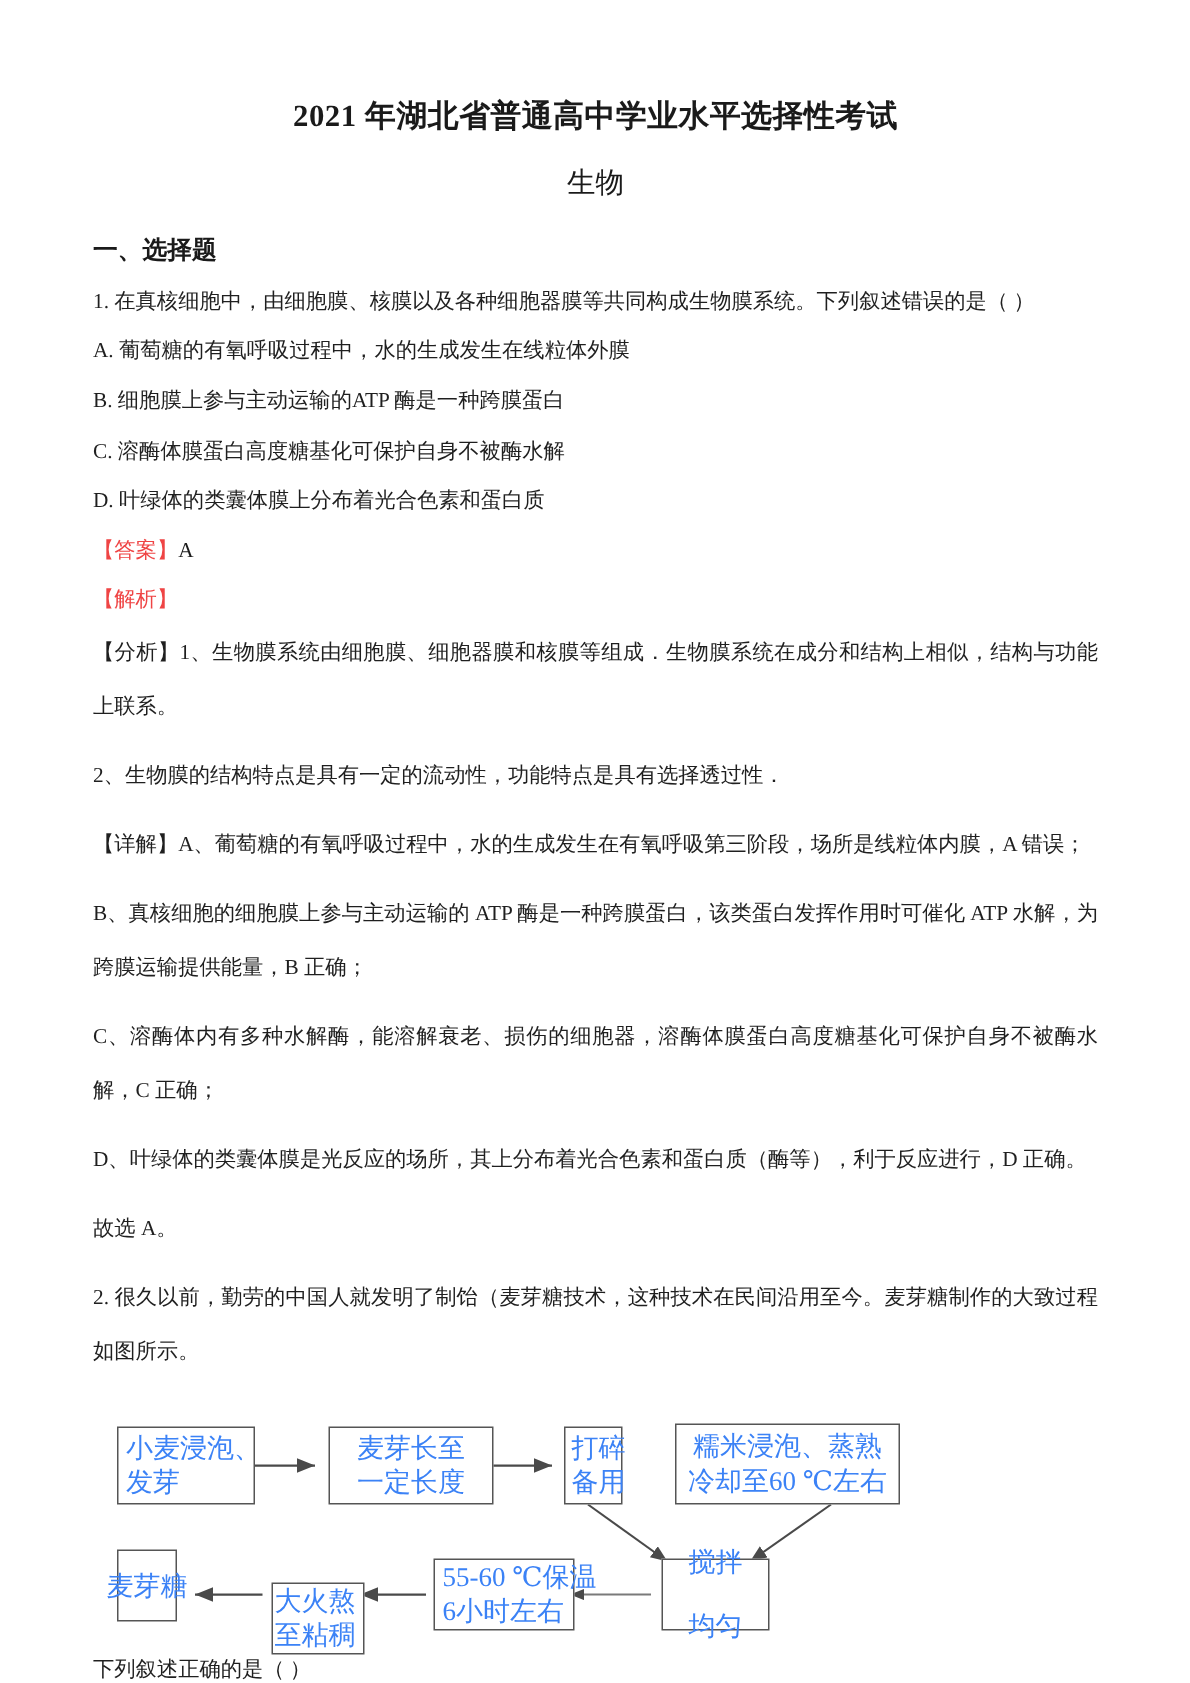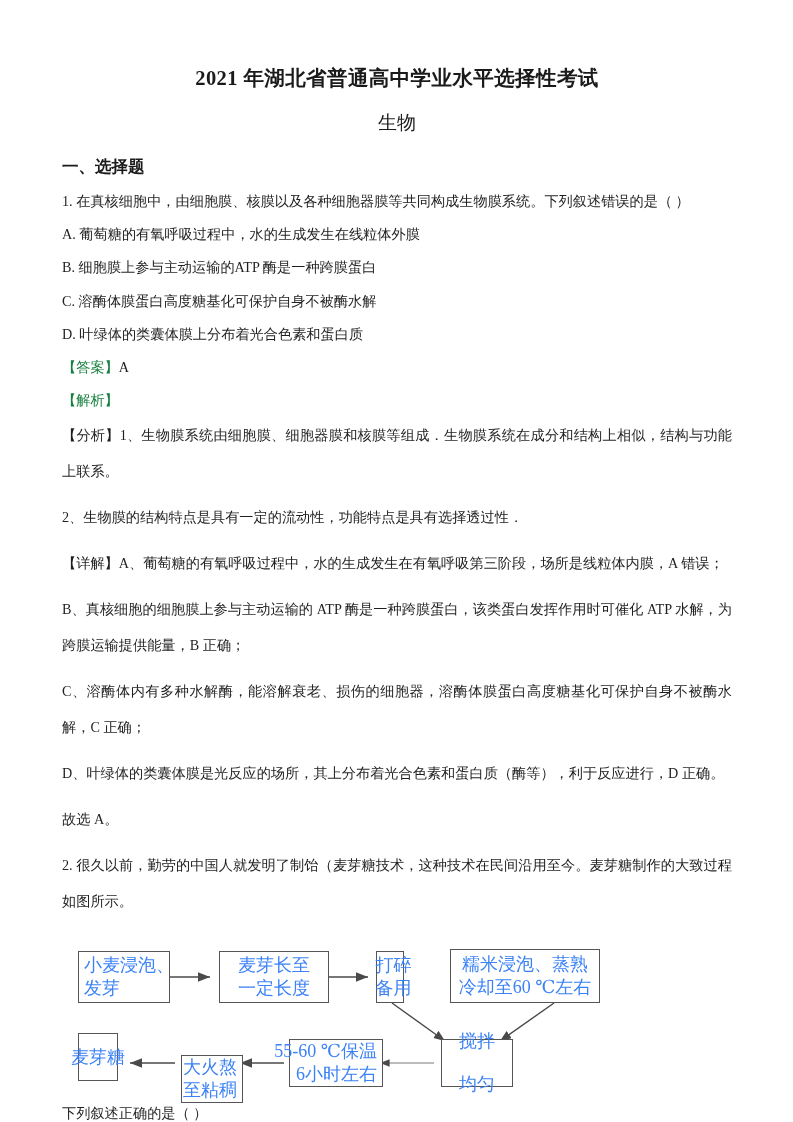--- a/index.html
+++ b/index.html
@@ -62,21 +62,21 @@
     color: #1f1f1f;
   }
   .wrapline {
     font-size: 14.2px;
     line-height: 36px;
     margin-top: 10px;
     text-align: justify;
     color: #1f1f1f;
   }
   .blue {
-    color: #15803d;
+    color: #ef4444;
   }
   .blk { color: #1a1a1a; }
 
   
   .flow-wrap {
     position: relative;
     width: 670px;
     height: 152px;
     margin-top: 16px;
   }
@@ -164,36 +164,36 @@
       <div class="fbox l" style="left:16px; top:16px; width:92px; height:52px;">
         <span>小麦浸泡、</span>
         <span>发芽</span>
       </div>
 
       <div class="fbox c" style="left:157px; top:16px; width:110px; height:52px;">
         <span>麦芽长至</span>
         <span>一定长度</span>
       </div>
 
-      <div class="fbox c" style="left:314px; top:16px; width:28px; height:52px;padding-left:12px;">
+      <div class="fbox c" style="left:314px; top:16px; width:39px; height:52px;padding-left:12px;">
         <span>打碎</span>
         <span>备用</span>
       </div>
 
       <div class="fbox c" style="left:388px; top:14px; width:150px; height:54px;">
         <span>糯米浸泡、蒸熟</span>
         <span>冷却至60 ℃左右</span>
       </div>
 
       <div class="fbox c" style="left:379px; top:104px; width:72px; height:48px;gap:20px;">
         <span>搅拌</span>
         <span>均匀</span>
       </div>
 
-      <div class="fbox l" style="left:227px; top:104px; width:94px; height:48px;align-items:flex-end;">
+      <div class="fbox l" style="left:227px; top:104px; width:94px; height:48px;">
         <span>55-60 ℃保温</span>
         <span>6小时左右</span>
       </div>
 
       <div class="fbox c" style="left:119px; top:120px; width:62px; height:48px;align-items:flex-end;">
         <span>大火熬</span>
         <span>至粘稠</span>
       </div>
 
       <div class="fbox c" style="left:16px; top:98px; width:40px; height:48px;">

